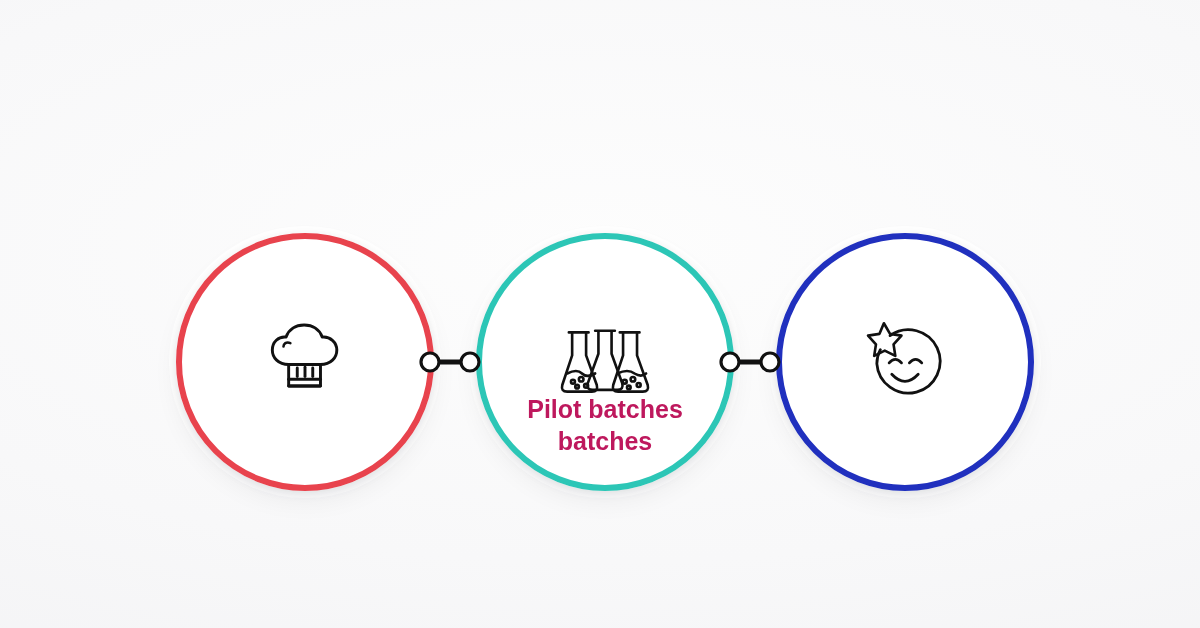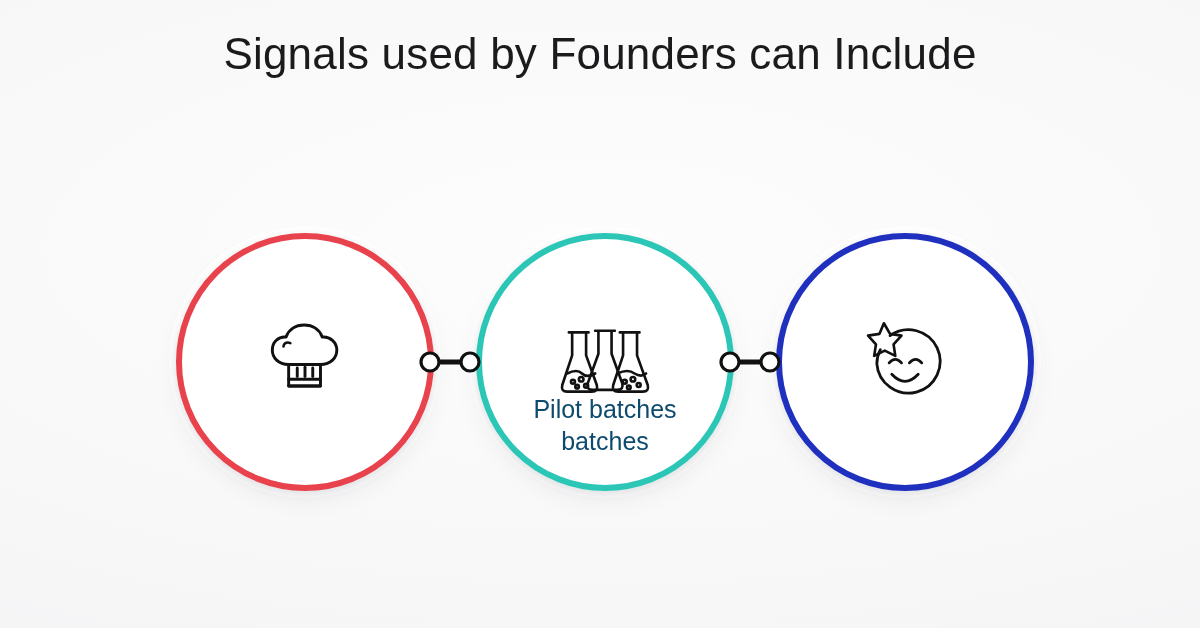--- a/index.html
+++ b/index.html
@@ -79,38 +79,37 @@
     z-index:3;
   }
   .icon-wrap svg { display:block; }
 
   
   .caption {
     position:absolute;
     width:300px;
     text-align:center;
     font-size:25px;
-    font-weight:400;
+    font-weight:700;
     line-height:1.28;
-    color:#0c4a6e;
+    color:#be185d;
   }
   .caption.above { top:160px; }
   .cap2 { left:455px; }
 
   
   .dumbbell { position:absolute; z-index:6; }
   .dumbbell.d1 { left:418px; top:347px; }
   .dumbbell.d2 { left:718px; top:347px; }
 </style>
 </head>
 <body>
 
 <div class="slide">
 
-  <div class="title">Signals used by Founders can Include</div>
 
   <div class="node n1">
     <div class="ring" style="--ring-color:#E8434D;"></div>
     <div class="icon-wrap">
       <svg width="86" height="86" viewBox="0 0 100 100" fill="none" stroke="#111111" stroke-width="3.4" stroke-linecap="round" stroke-linejoin="round">
 
         <path d="M31 53
                  C19 53 12 45 12 36
                  C12 27 19 20 28 21
                  C31 12 39 7 49 7

